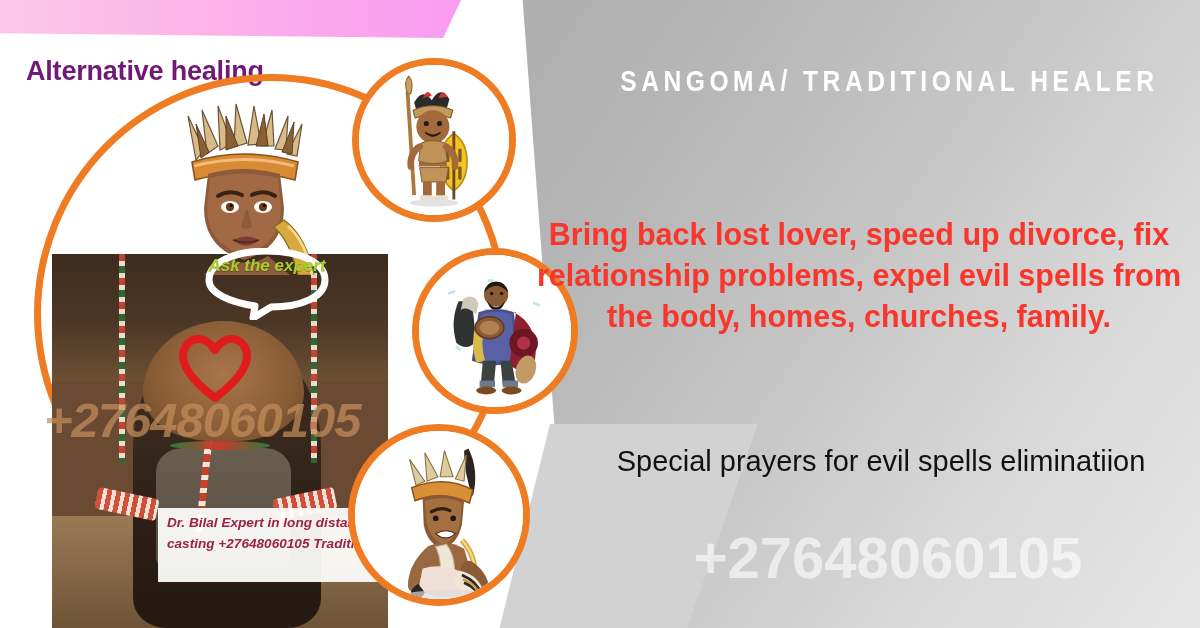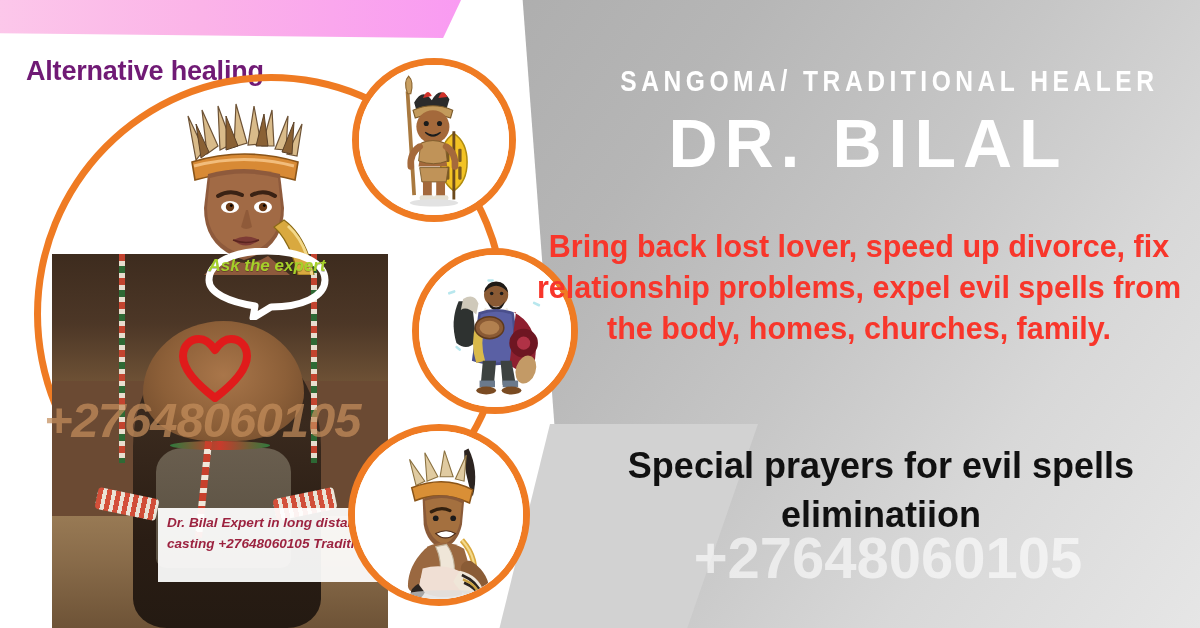--- a/index.html
+++ b/index.html
@@ -195,30 +195,30 @@
   }
   .title{
     position:absolute;left:566px;top:104px;width:604px;
     text-align:center;
     font-size:68px;font-weight:bold;color:#ffffff;
     letter-spacing:7px;
     font-family:"Liberation Sans",sans-serif;
     white-space:nowrap;
   }
   .services{
-    position:absolute;left:536px;top:226px;width:646px;
+    position:absolute;left:536px;top:214px;width:646px;
     text-align:center;
     font-size:30.5px;font-weight:bold;color:#f8362b;
     line-height:1.34;
     font-family:"Liberation Sans",sans-serif;
   }
   .prayers{
     position:absolute;left:578px;top:442px;width:606px;
     text-align:center;
-    font-size:36px;font-weight:bold;color:#111111;
+    font-size:29px;font-weight:normal;color:#111111;
     line-height:1.36;
     font-family:"Liberation Sans",sans-serif;
   }
   .phone-watermark{
     position:absolute;left:578px;top:524px;width:620px;
     text-align:center;
     font-size:58px;font-weight:bold;
     color:rgba(255,255,255,0.60);
     letter-spacing:0px;white-space:nowrap;
     font-family:"Liberation Sans",sans-serif;
@@ -467,21 +467,20 @@
 
           <ellipse cx="86" cy="150" rx="40" ry="4" fill="#ddd" opacity=".7"></ellipse>
         </g>
       </svg>
     </div>
 
   </div>
 
   <div class="kicker">SANGOMA/ TRADITIONAL HEALER</div>
 
-  <div class="title">DR.  BILAL</div>
 
   <div class="services">Bring back lost lover, speed up divorce, fix relationship problems, expel evil spells from the body, homes, churches, family.</div>
 
   <div class="prayers">Special prayers for  evil spells eliminatiion</div>
 
   <div class="phone-watermark">+27648060105</div>
 
 </div>
 
 </body></html>

